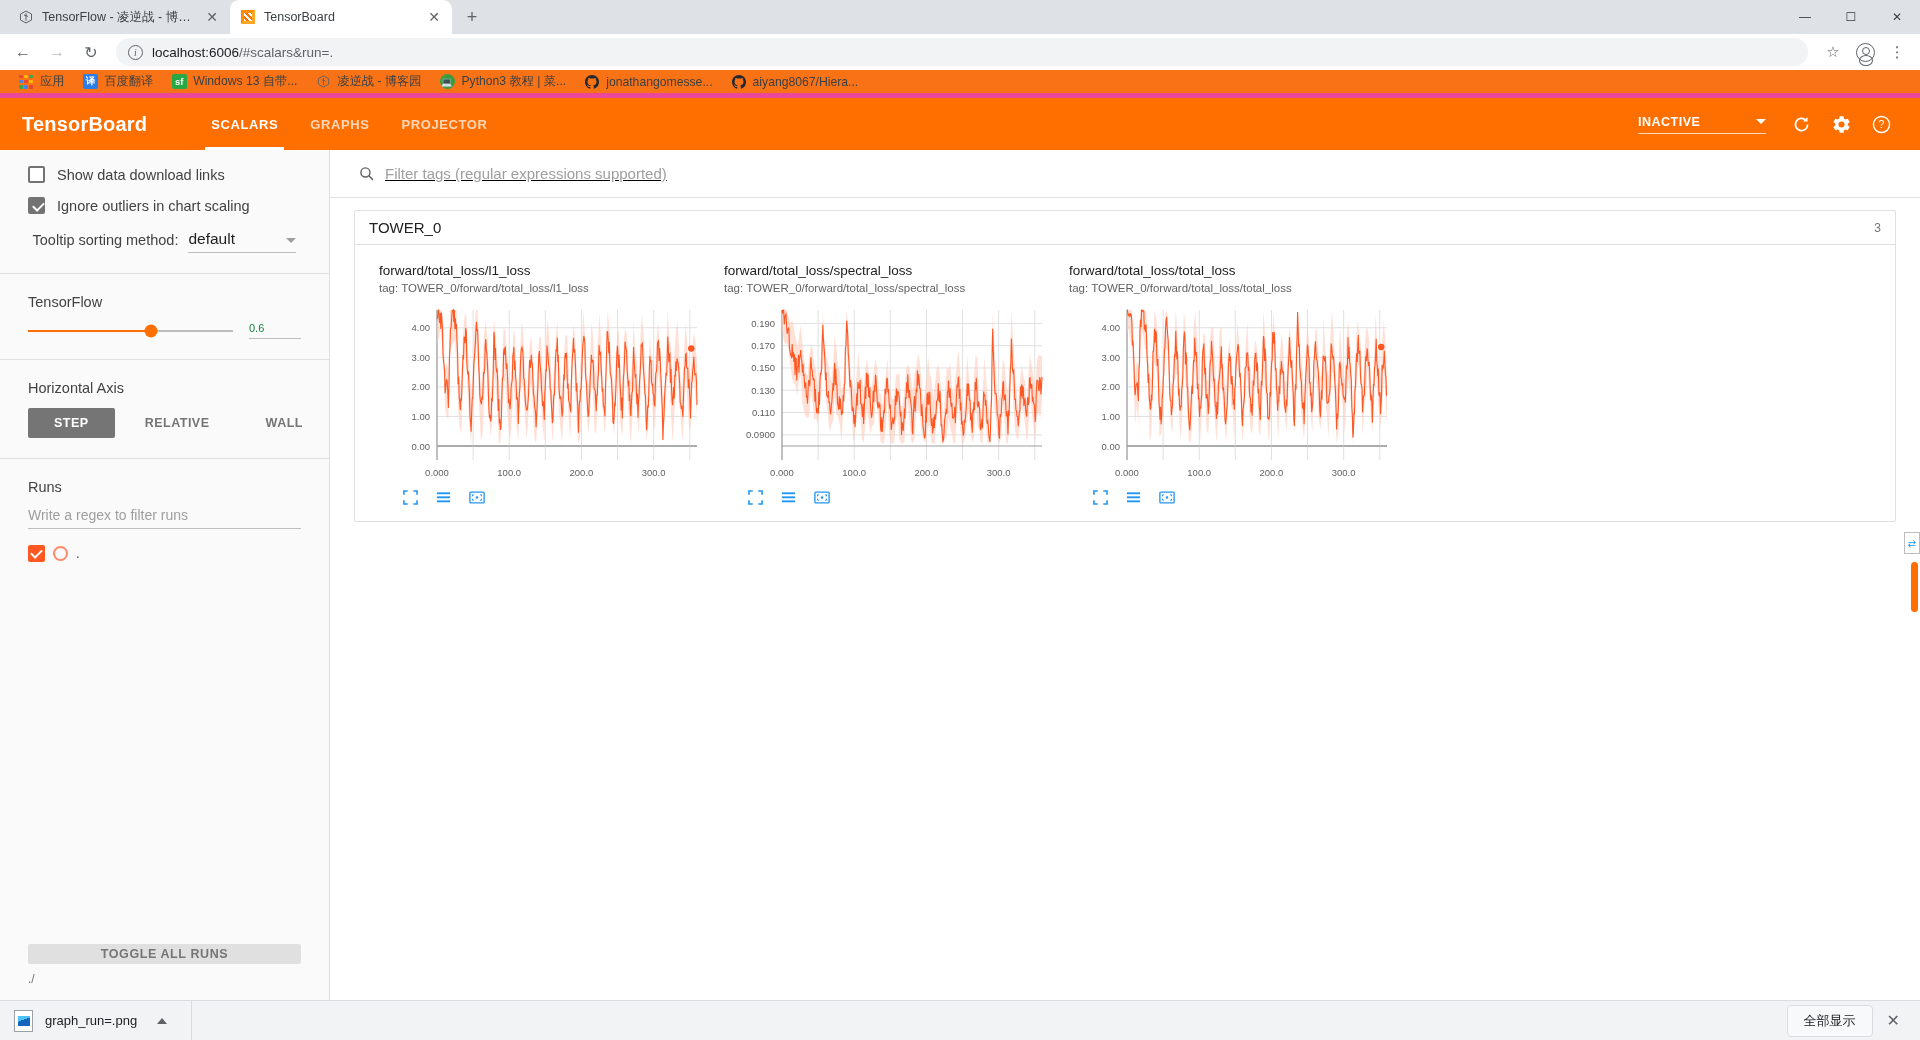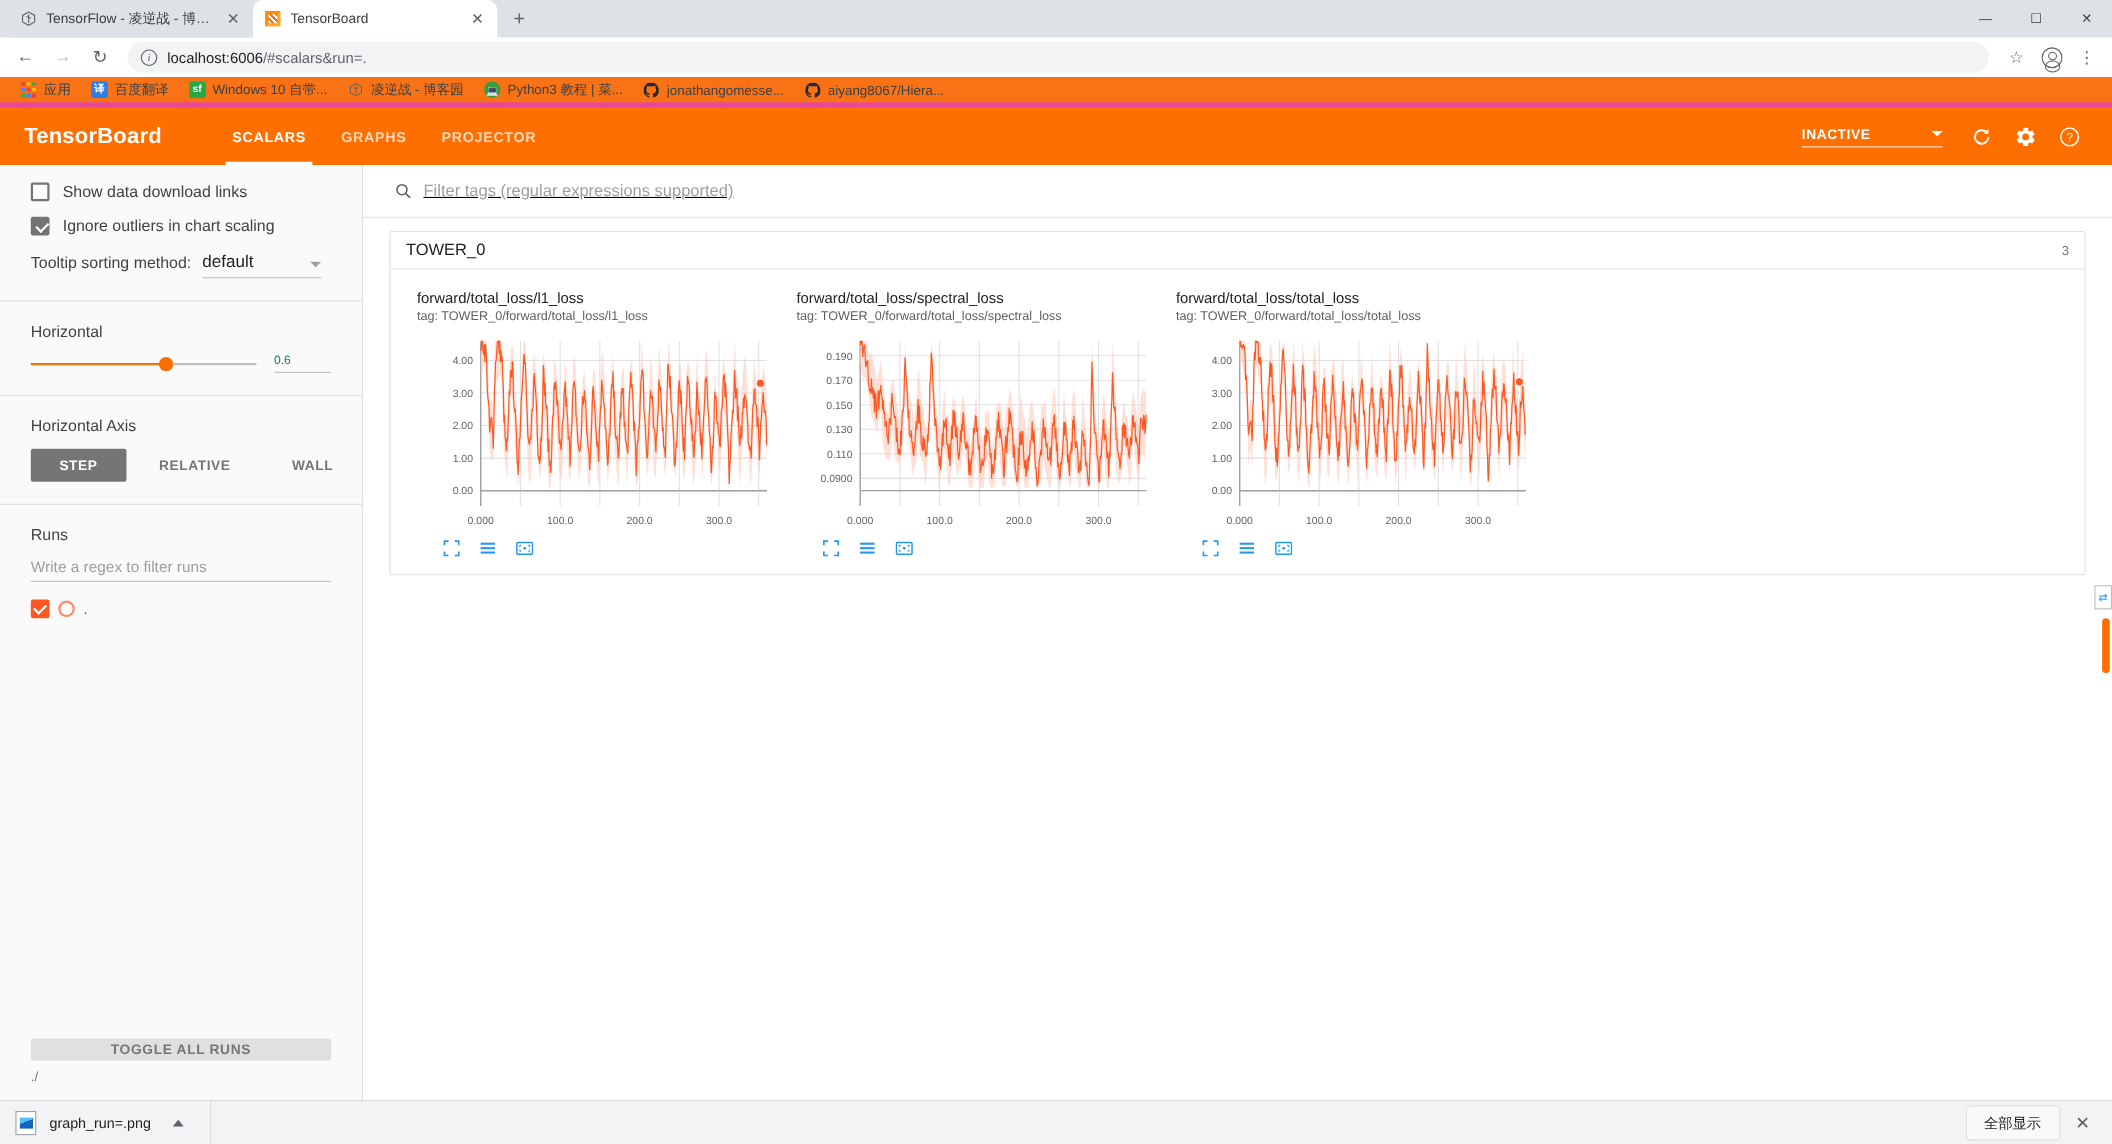--- a/index.html
+++ b/index.html
@@ -189,21 +189,21 @@
   .cbox.checked {
     background: #737373; border-color: #737373; position: relative;
   }
   .cbox.checked::after {
     content:""; position:absolute; left:4.5px; top:1px; width:5px; height:9px;
     border: solid #fff; border-width: 0 2px 2px 0; transform: rotate(45deg);
   }
   .cblabel { font-size: 14.5px; color: #424242; }
 
   .tooltip-row {
-    display: flex; align-items: flex-end; gap: 10px; margin-top: 16px;
+    display: flex; align-items: flex-end; gap: 10px; margin-top: 16px; justify-content: center;
   }
   .tooltip-row .tlabel { font-size: 14.5px; color: #424242; padding-bottom: 5px; }
   .tsel {
     flex: 1; max-width: 108px; border-bottom: 1px solid #bdbdbd;
     display: flex; align-items: flex-end; padding-bottom: 4px;
   }
   .tsel .tval { font-size: 15.5px; color: #212121; }
   .caret-gray {
     margin-left: auto; width: 0; height: 0;
     border-left: 5px solid transparent; border-right: 5px solid transparent;
@@ -401,21 +401,21 @@
   <div class="bm">
     <span class="bm-ic">
         <span class="sq blue">译</span>
       </span>
     <span class="bmlabel">百度翻译</span>
   </div>
   <div class="bm">
     <span class="bm-ic">
         <span class="sq green">sf</span>
       </span>
-    <span class="bmlabel">Windows 10 自带...</span>
+    <span class="bmlabel">Windows 13 自带...</span>
   </div>
   <div class="bm">
     <span class="bm-ic">
       <svg width="13" height="13" viewBox="0 0 14 14">
           <path d="M7 1 L12.5 4 L12.5 10 L7 13 L1.5 10 L1.5 4 Z" fill="none" stroke="#5f6368" stroke-width="1"></path>
           <path d="M7 3.2 L7 10.8 M5 5 L9 6.4" stroke="#5f6368" stroke-width="1" fill="none"></path>
         </svg>
     </span>
     <span class="bmlabel">凌逆战 - 博客园</span>
   </div>
@@ -499,21 +499,21 @@
         <span class="tsel">
           <span class="tval">default</span>
           <span class="caret-gray"></span>
         </span>
       </div>
     </div>
 
     <div class="sb-divider"></div>
 
     <div class="sb-pad">
-      <div class="sb-section-title">Horizontal</div>
+      <div class="sb-section-title">TensorFlow</div>
       <div class="slider-row">
         <span class="slider-track">
           <span class="slider-fill"></span>
           <span class="slider-thumb"></span>
         </span>
         <span class="slider-val">0.6</span>
       </div>
     </div>
 
     <div class="sb-divider"></div>

